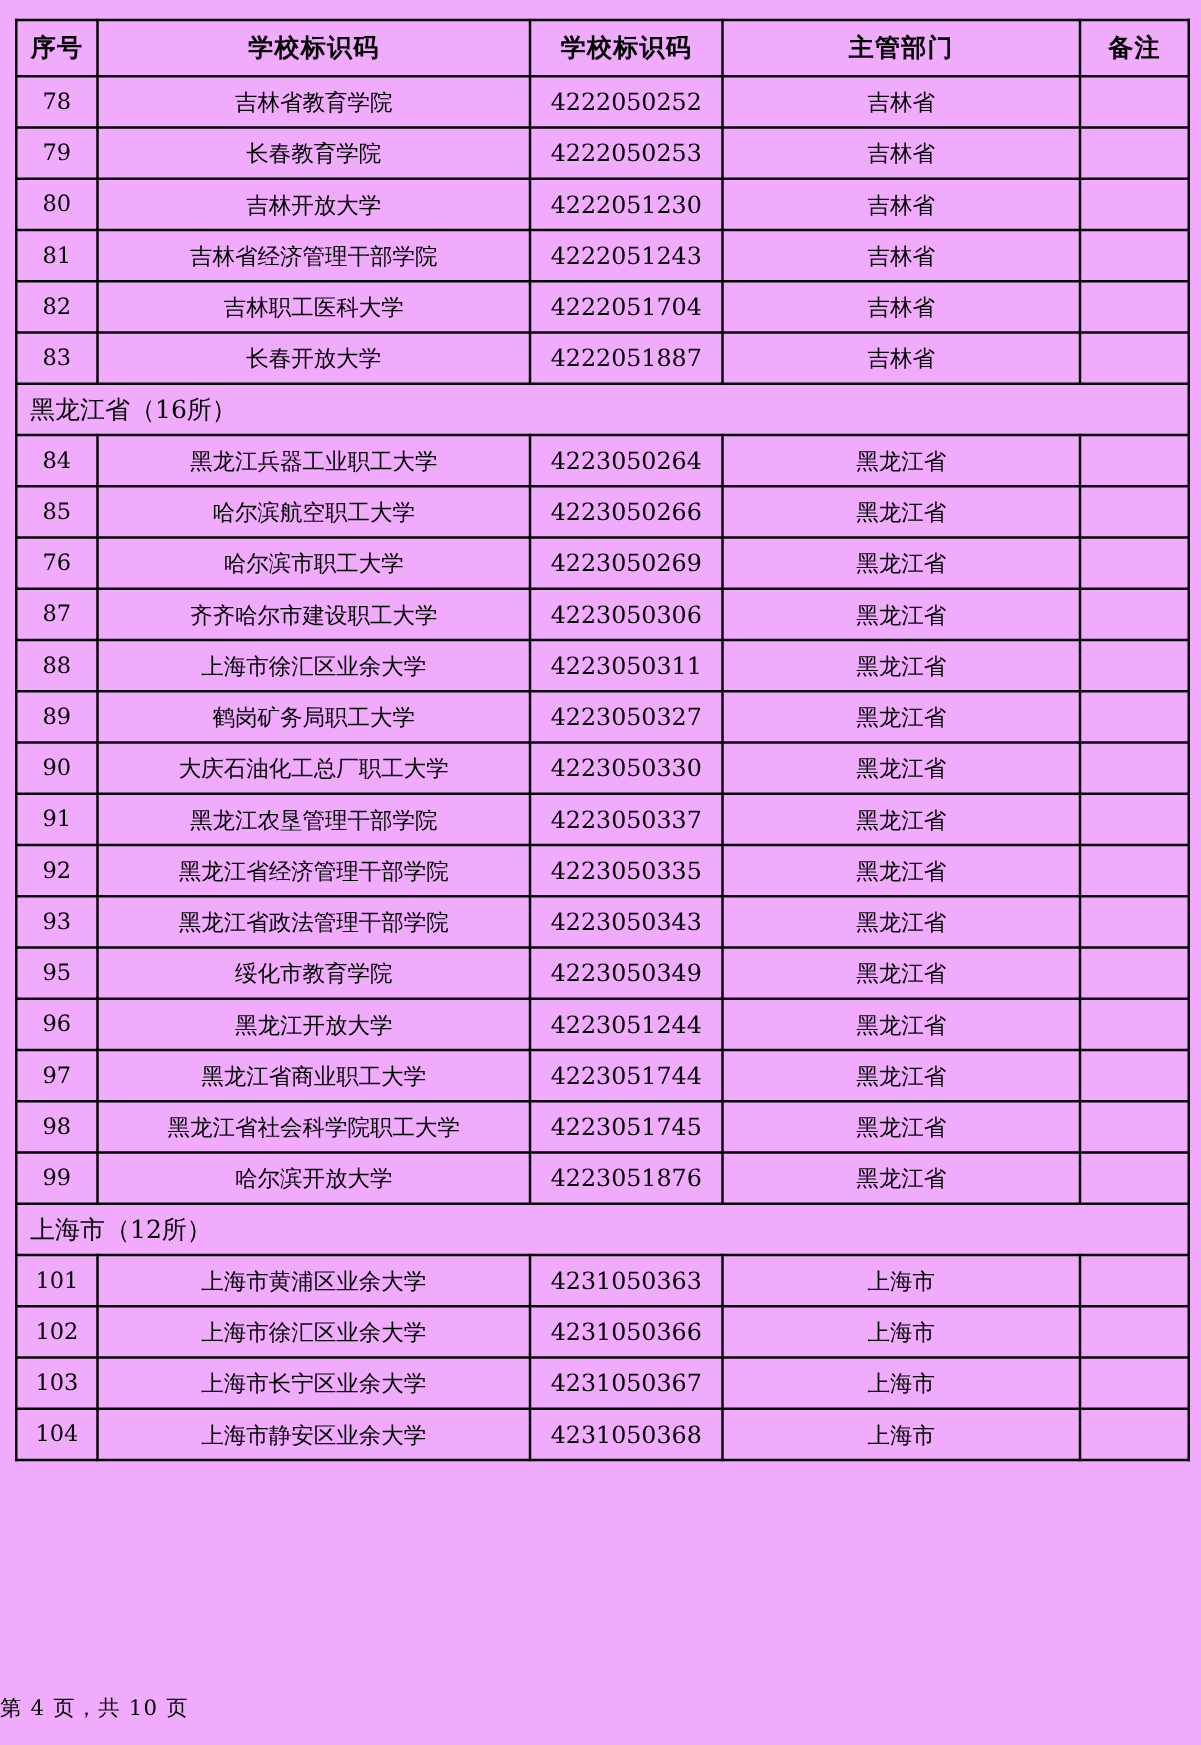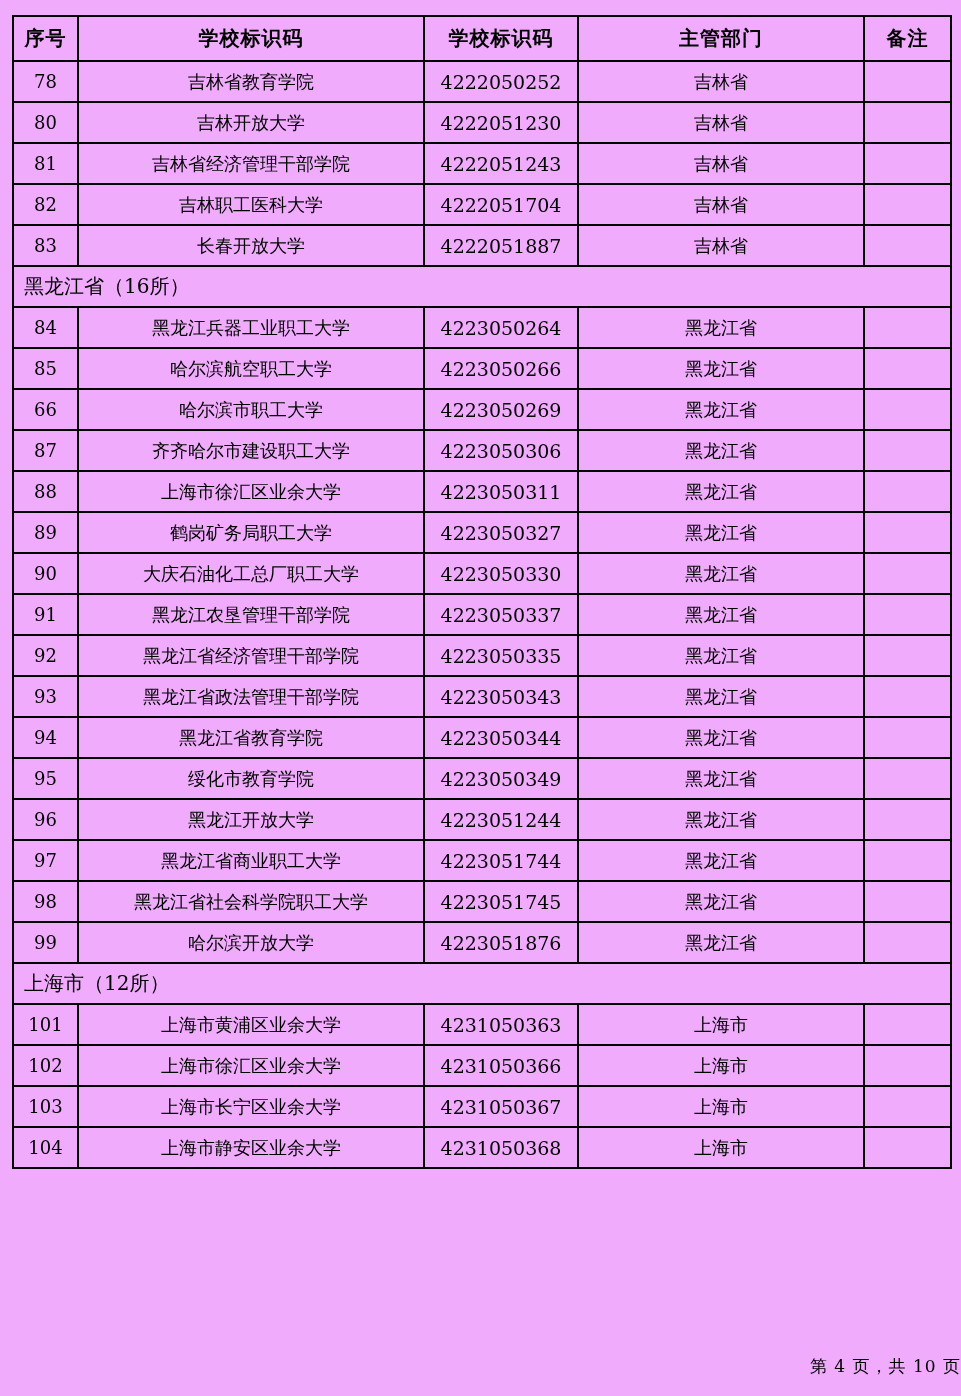--- a/index.html
+++ b/index.html
@@ -52,21 +52,21 @@
     text-align: left;
     padding-left: 10px;
     font-size: 20px;
     font-weight: normal;
   }
   .page-footer {
     position: absolute;
     left: 0;
     top: 1355px;
     width: 961px;
-    text-align: right;
+    text-align: left;
     font-size: 17px;
     letter-spacing: 1px;
   }
 </style>
 </head>
 <body>
 
 <div class="page">
 
   <table class="school-table">
@@ -88,20 +88,27 @@
     </thead>
     <tbody id="table-body">
         <tr>
           <td>78</td>
           <td>吉林省教育学院</td>
           <td class="code">4222050252</td>
           <td>吉林省</td>
           <td></td>
         </tr>
         <tr>
+          <td>79</td>
+          <td>长春教育学院</td>
+          <td class="code">4222050253</td>
+          <td>吉林省</td>
+          <td></td>
+        </tr>
+        <tr>
           <td>80</td>
           <td>吉林开放大学</td>
           <td class="code">4222051230</td>
           <td>吉林省</td>
           <td></td>
         </tr>
         <tr>
           <td>81</td>
           <td>吉林省经济管理干部学院</td>
           <td class="code">4222051243</td>
@@ -133,21 +140,21 @@
           <td></td>
         </tr>
         <tr>
           <td>85</td>
           <td>哈尔滨航空职工大学</td>
           <td class="code">4223050266</td>
           <td>黑龙江省</td>
           <td></td>
         </tr>
         <tr>
-          <td>66</td>
+          <td>76</td>
           <td>哈尔滨市职工大学</td>
           <td class="code">4223050269</td>
           <td>黑龙江省</td>
           <td></td>
         </tr>
         <tr>
           <td>87</td>
           <td>齐齐哈尔市建设职工大学</td>
           <td class="code">4223050306</td>
           <td>黑龙江省</td>
@@ -189,27 +196,20 @@
           <td></td>
         </tr>
         <tr>
           <td>93</td>
           <td>黑龙江省政法管理干部学院</td>
           <td class="code">4223050343</td>
           <td>黑龙江省</td>
           <td></td>
         </tr>
         <tr>
-          <td>94</td>
-          <td>黑龙江省教育学院</td>
-          <td class="code">4223050344</td>
-          <td>黑龙江省</td>
-          <td></td>
-        </tr>
-        <tr>
           <td>95</td>
           <td>绥化市教育学院</td>
           <td class="code">4223050349</td>
           <td>黑龙江省</td>
           <td></td>
         </tr>
         <tr>
           <td>96</td>
           <td>黑龙江开放大学</td>
           <td class="code">4223051244</td>

